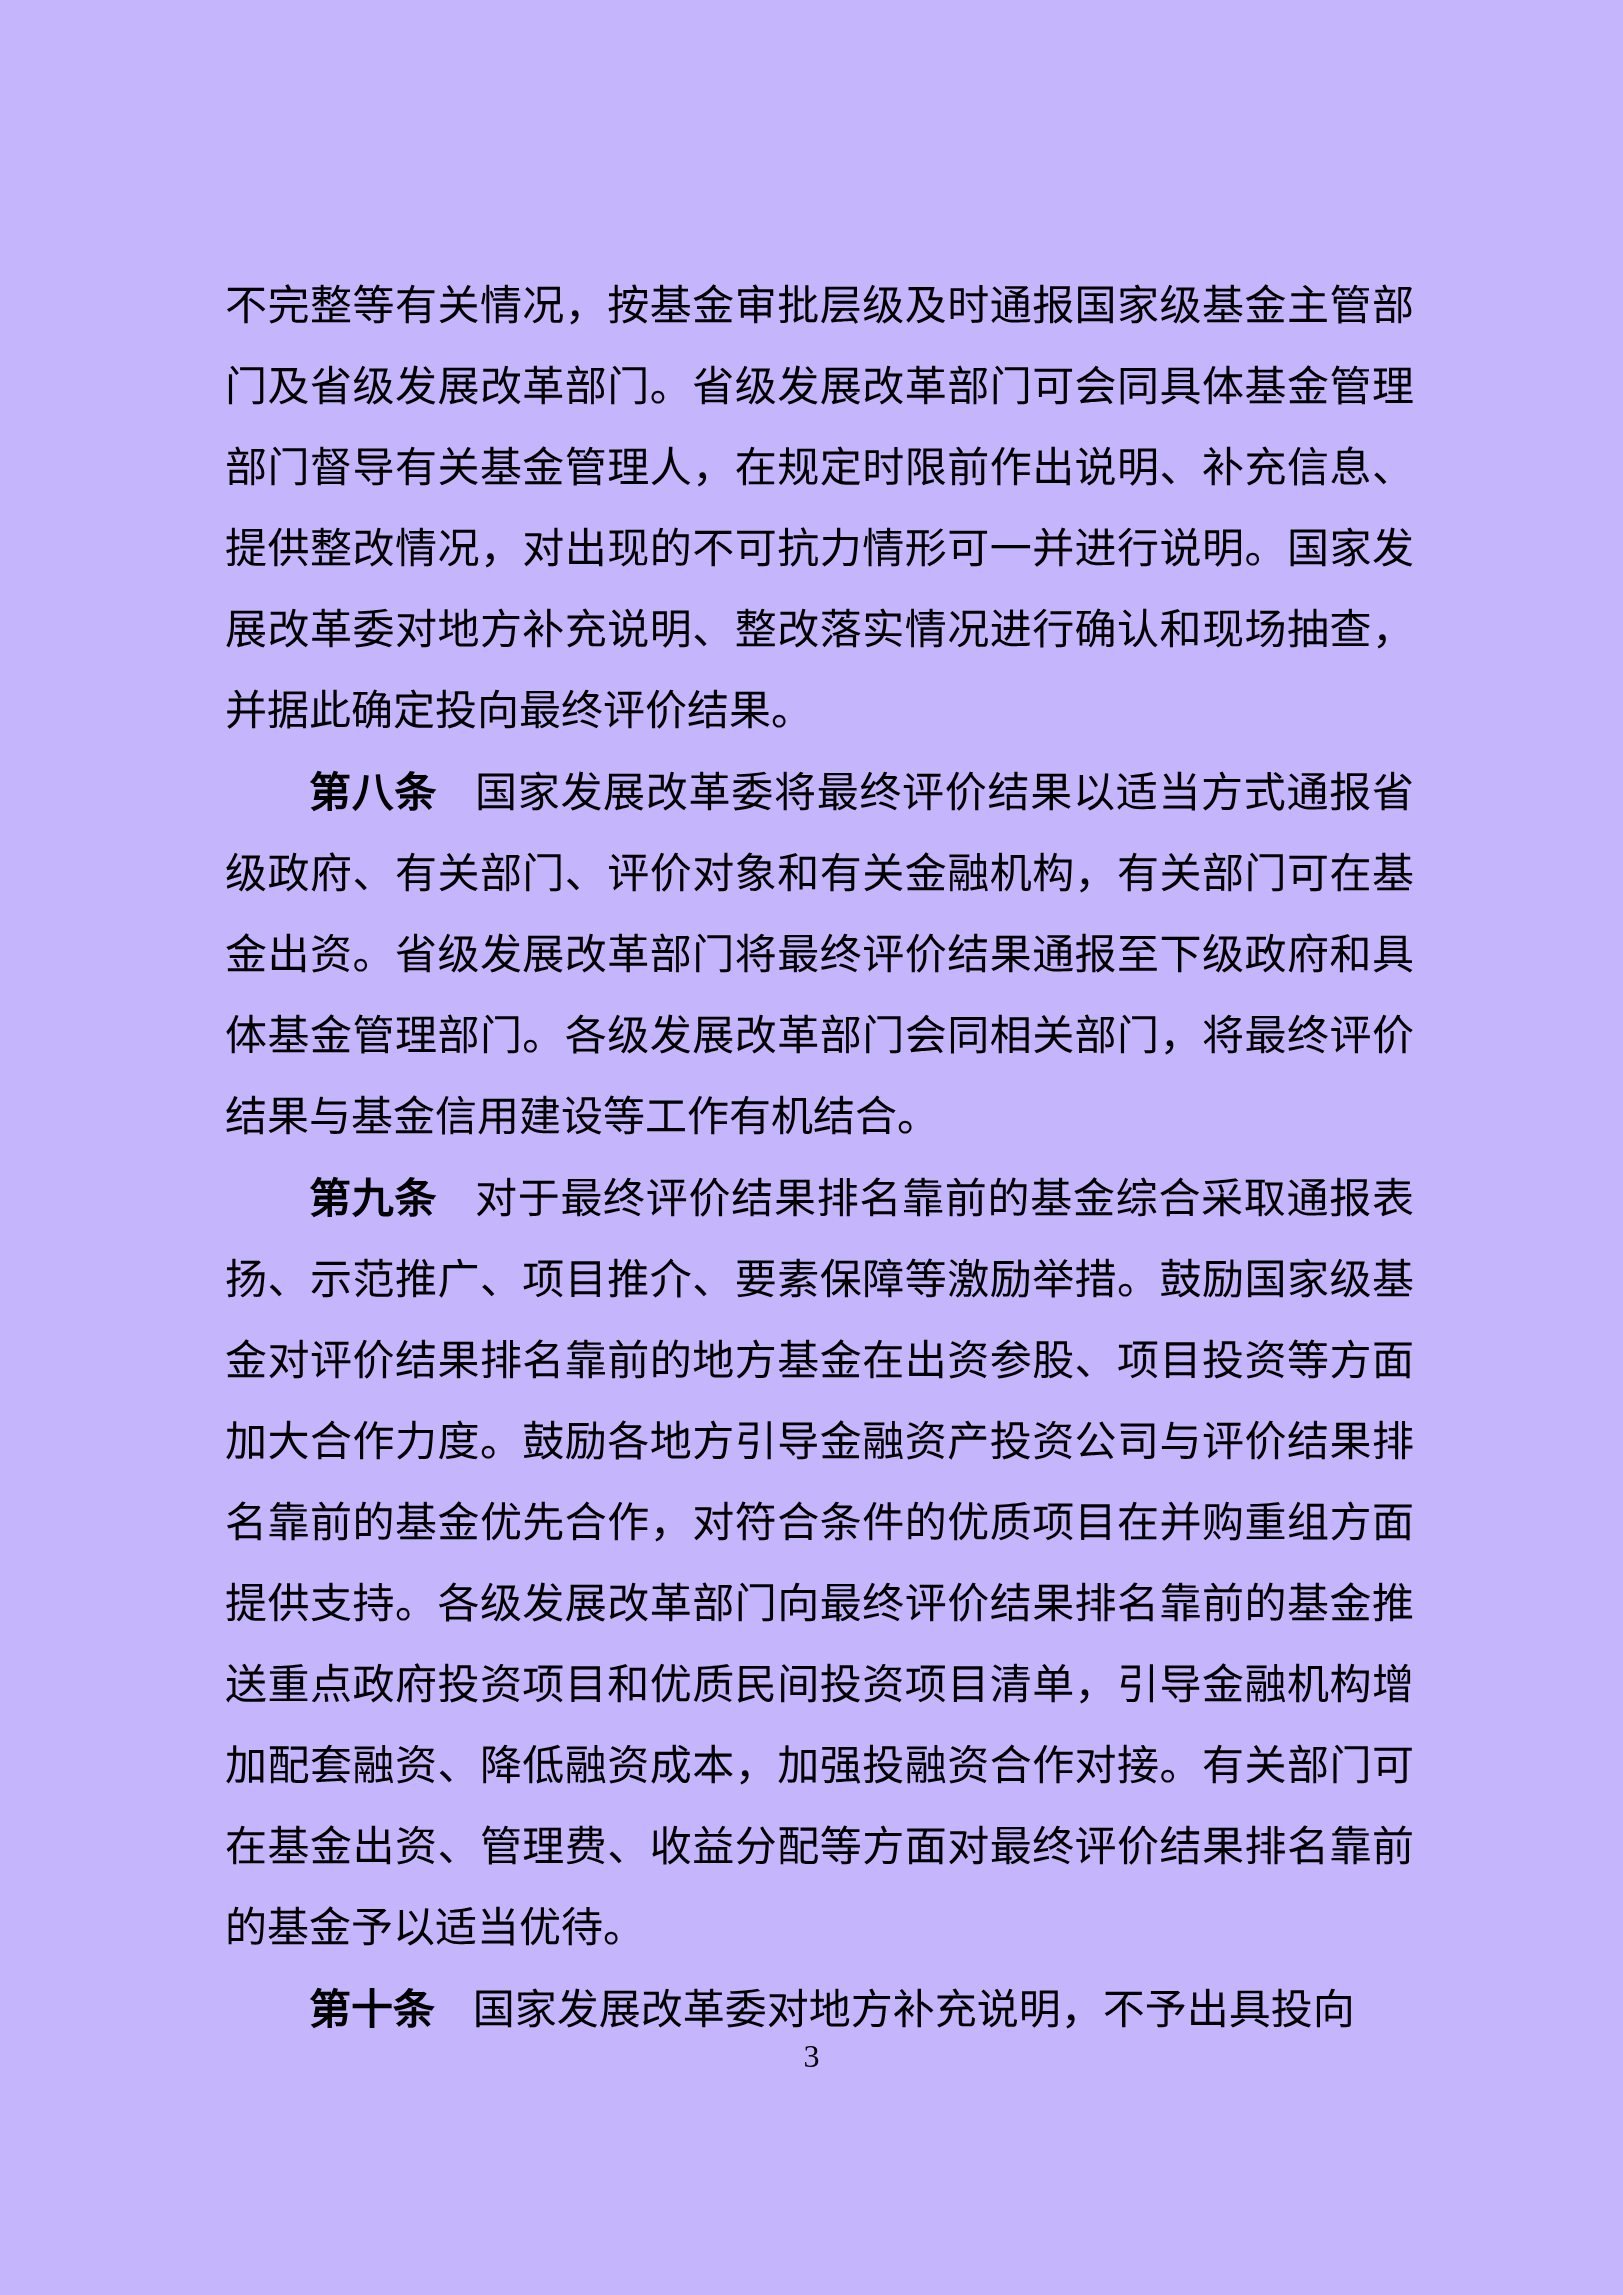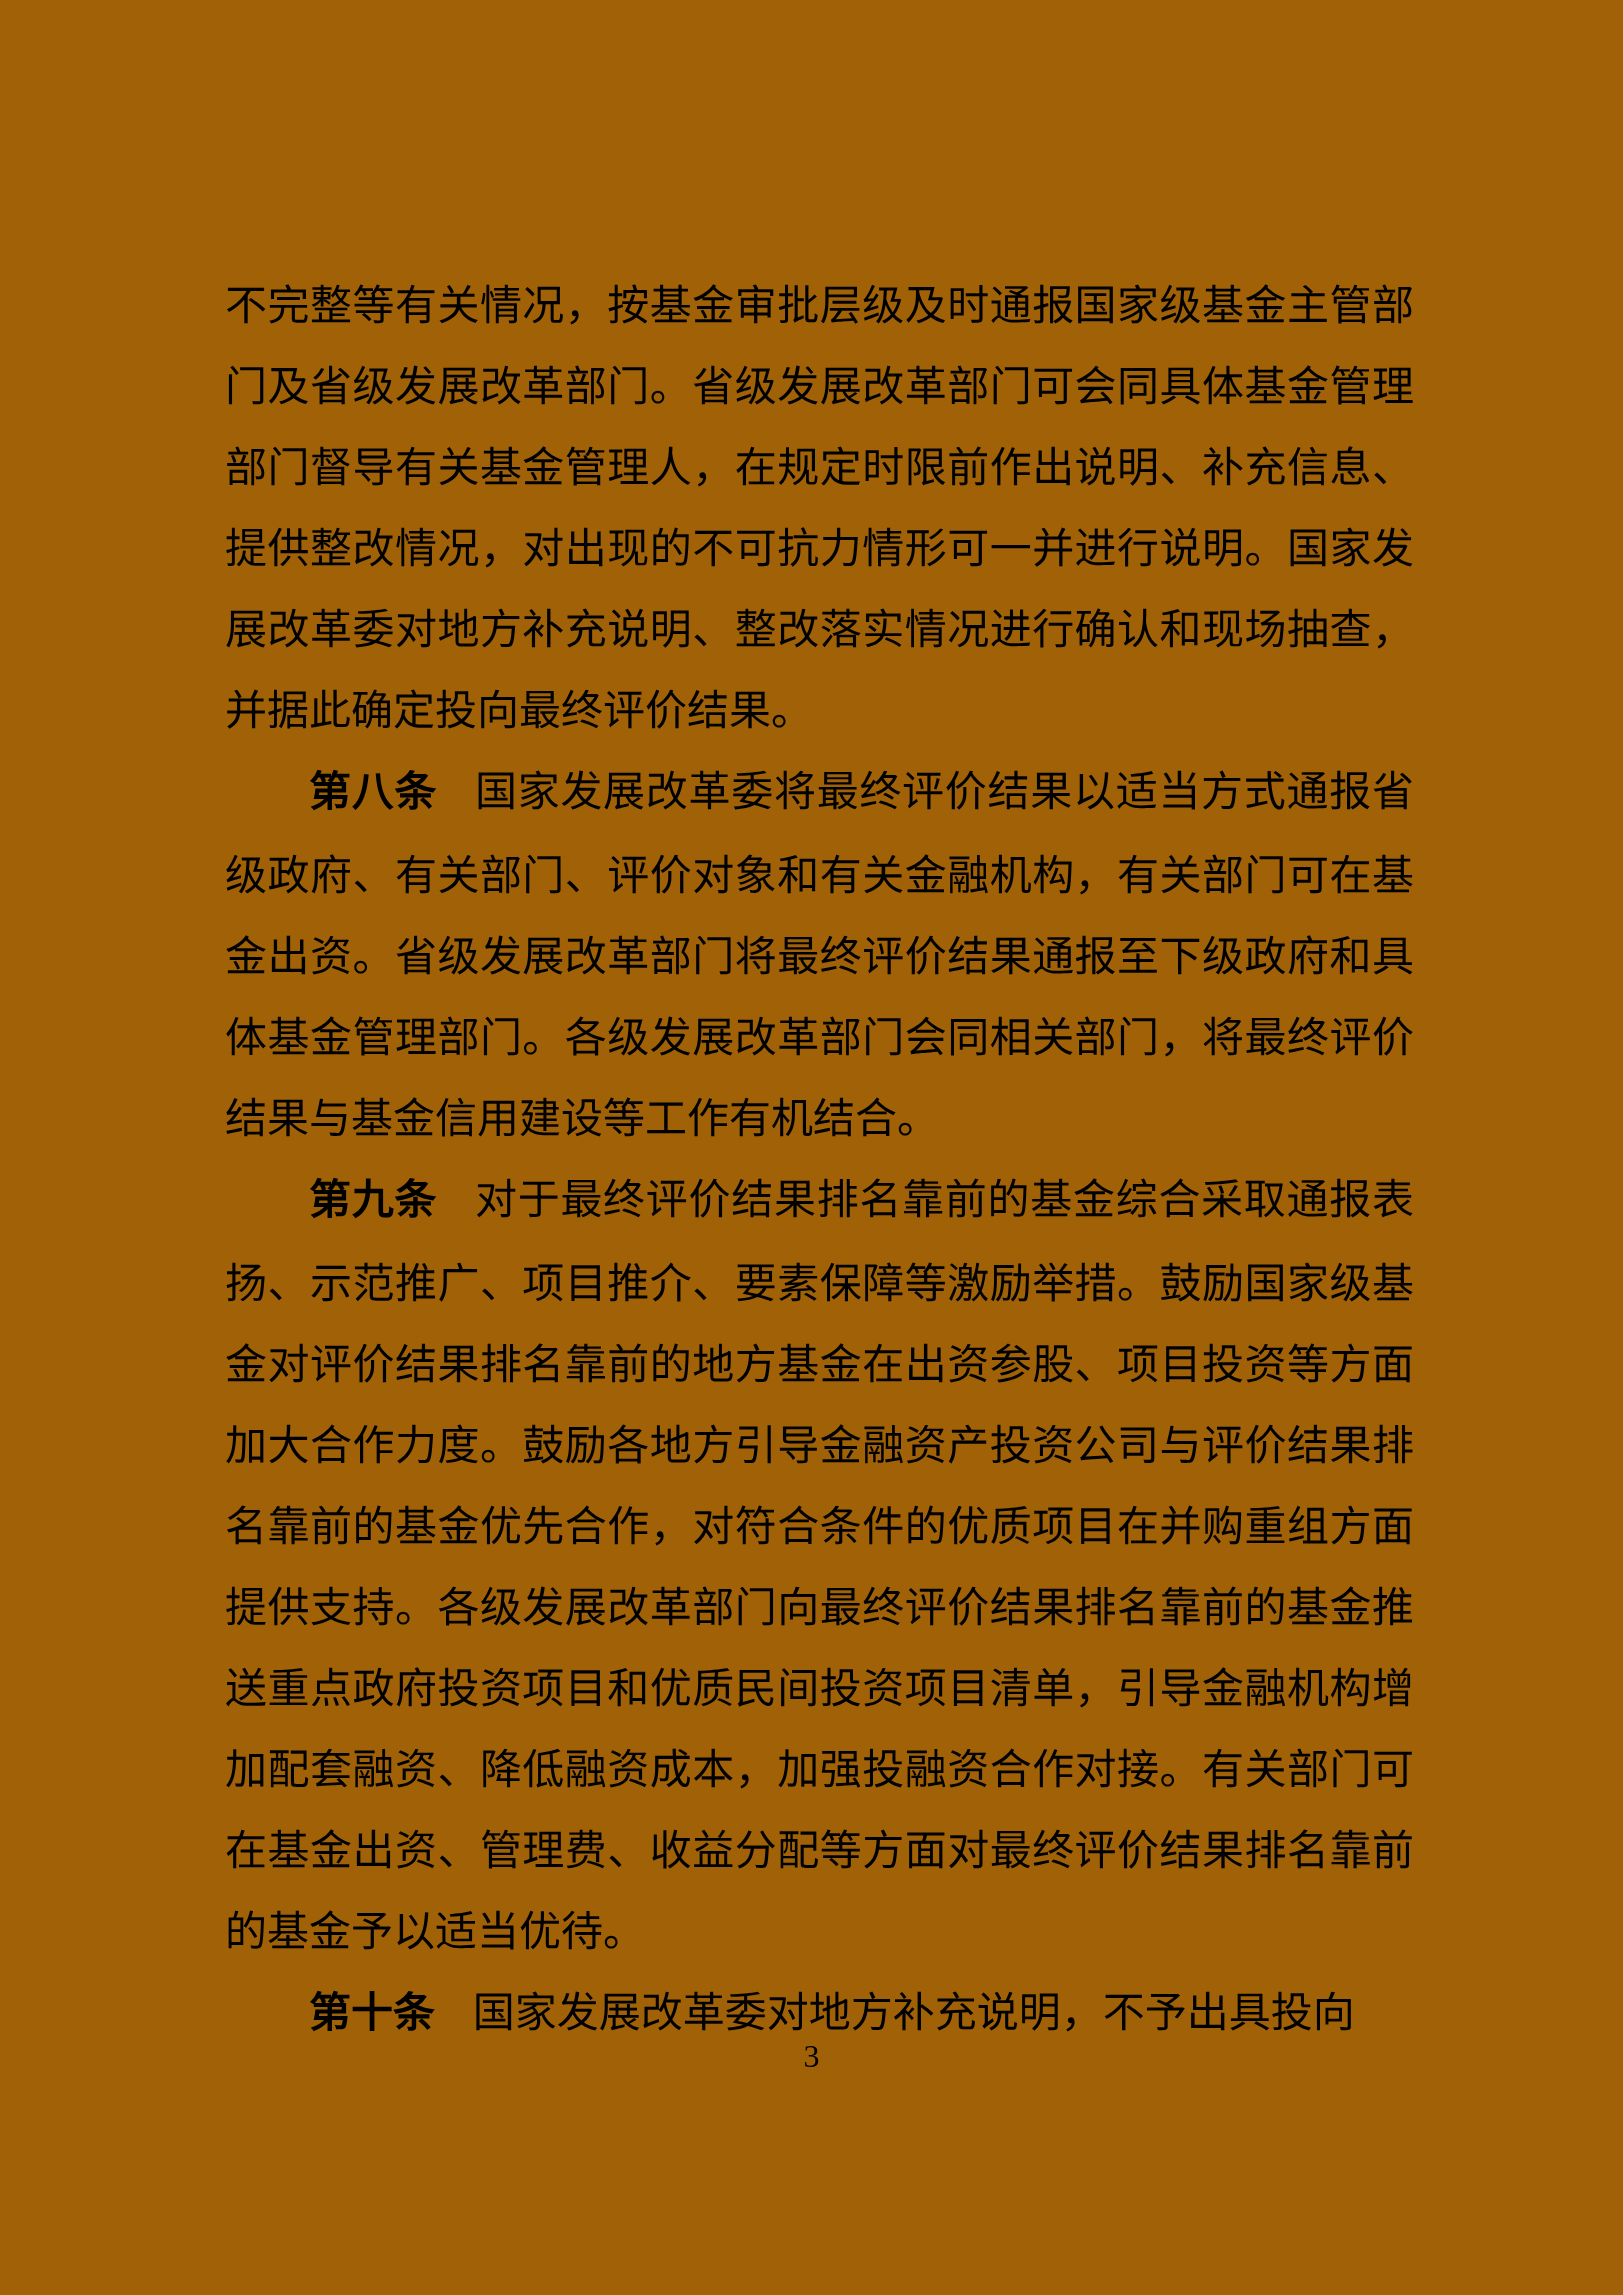--- a/index.html
+++ b/index.html
@@ -4,21 +4,21 @@
 <style>
   html, body {
     margin: 0;
     padding: 0;
     background: #ffffff;
   }
   .page {
     position: relative;
     width: 1623px;
     height: 2295px;
-    background: #a16207;
+    background: #c4b5fd;
     color: #000000;
     font-family: "Liberation Serif", "DejaVu Serif", serif;
     overflow: hidden;
   }
   .content {
     position: absolute;
     left: 225px;
     top: 266px;
     width: 1189px;
     font-size: 42px;
@@ -30,21 +30,21 @@
   .content p {
     margin: 0;
     padding: 0;
     text-indent: 2em;
   }
   .content p.continuation {
     text-indent: 0;
   }
   .para-label {
     font-weight: bold;
-    font-family: Liberation Mono, monospace;
+    font-family: Liberation Sans, sans-serif;
   }
   .para-label:empty {
     display: none;
   }
   .para-label:not(:empty) {
     margin-right: 0.9em;
   }
   .page-number {
     position: absolute;
     top: 2037px;

